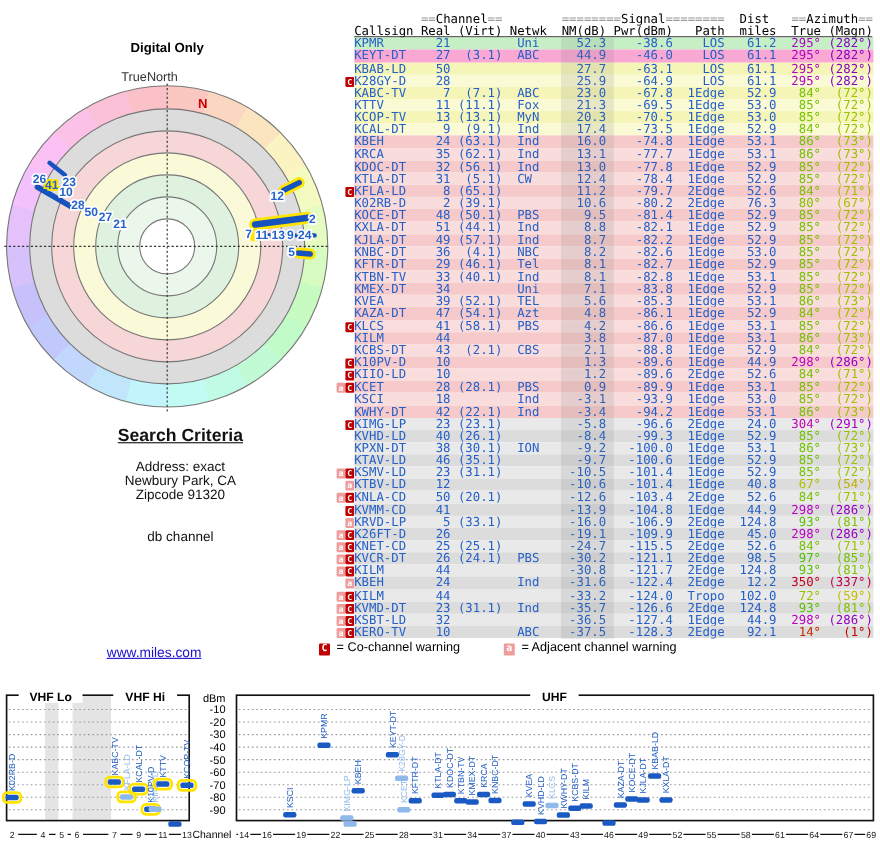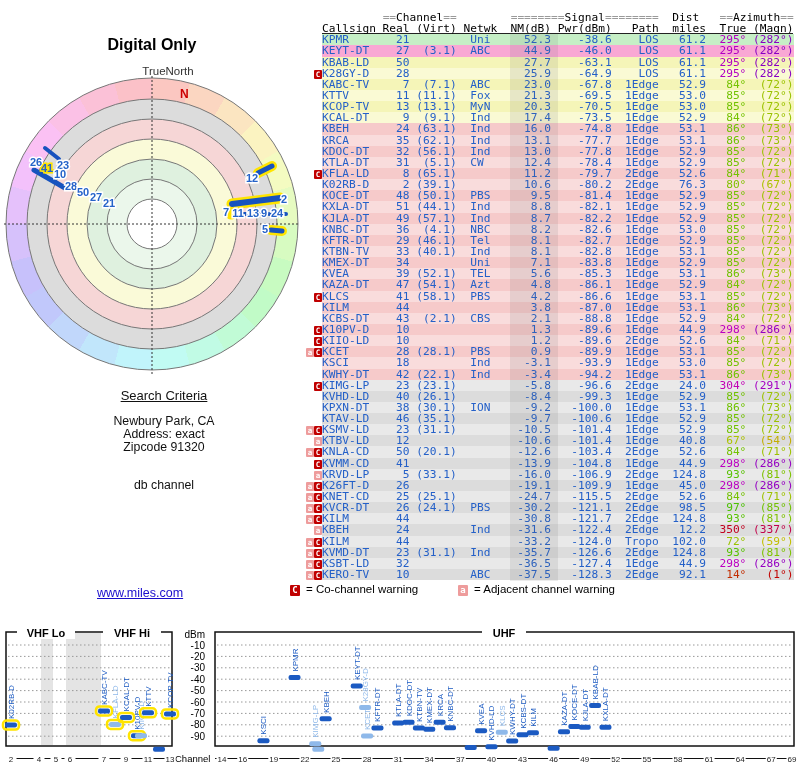--- a/index.html
+++ b/index.html
@@ -1,22 +1,22 @@
 <!DOCTYPE html>
 <html><head>
 <meta charset="utf-8">
 <style>
   html,body{margin:0;padding:0;background:#fff}
   body{width:800px;height:768px;position:relative;font-family:"Liberation Sans",sans-serif;overflow:hidden}
-  #radar-title{position:absolute;left:40px;top:36px;width:224px;text-align:center;font-weight:bold;font-size:16px;color:#000}
-  #truenorth{position:absolute;left:56px;top:65px;width:224px;text-align:center;font-size:11.5px;color:#333}
+  #radar-title{position:absolute;left:40px;top:36px;width:224px;text-align:center;font-weight:bold;font-size:12px;color:#000}
+  #truenorth{position:absolute;left:24px;top:65px;width:224px;text-align:center;font-size:11.5px;color:#333}
   #rainbow{position:absolute;left:6px;top:78px;width:292px;height:292px;border-radius:50%}
   #radarSvg{position:absolute;left:0;top:68px}
   #search{position:absolute;left:58px;top:388px;width:212px;text-align:center;font-size:12.3px;color:#111}
-  #search .h{font-weight:normal;text-decoration:underline;font-size:13px;margin-bottom:12px}
+  #search .h{font-weight:bold;text-decoration:underline;font-size:16px;margin-bottom:12px}
   #search .l{line-height:13.2px}
   #search .db{margin-top:24px;line-height:13.2px}
   #link{position:absolute;left:97px;top:586px;font-size:12.5px;color:#1a0dcc;text-decoration:underline}
   #tbl{position:absolute;left:298px;top:12px;font-family:"DejaVu Sans Mono",monospace;font-size:11.2px;line-height:11.15px;white-space:pre;color:#000}
   .row{height:11.15px;display:flex}
   .bcell{display:inline-block;width:24px;text-align:right;flex:none}
   .b{display:inline-block;width:8px;height:9px;font-size:7.5px;font-weight:bold;color:#fff;text-align:center;line-height:9.5px;border-radius:1px;font-family:"DejaVu Sans Mono",monospace}
   .bc{background:#c00000}
   .ba{background:#ee9c9c}
   .line{display:inline-block;color:#2460c8}
@@ -83,22 +83,22 @@
     <text x="226" y="148" text-anchor="middle" font-size="11" font-weight="bold" fill="#2563c9" stroke="#fff" stroke-width="3" paint-order="stroke" font-family="Liberation Sans, sans-serif">7</text>
     <text x="238" y="149" text-anchor="middle" font-size="11" font-weight="bold" fill="#2563c9" stroke="#fff" stroke-width="3" paint-order="stroke" font-family="Liberation Sans, sans-serif">11</text>
     <text x="253" y="149" text-anchor="middle" font-size="11" font-weight="bold" fill="#2563c9" stroke="#fff" stroke-width="3" paint-order="stroke" font-family="Liberation Sans, sans-serif">13</text>
     <text x="264" y="149" text-anchor="middle" font-size="11" font-weight="bold" fill="#2563c9" stroke="#fff" stroke-width="3" paint-order="stroke" font-family="Liberation Sans, sans-serif">9</text>
     <text x="277" y="149" text-anchor="middle" font-size="11" font-weight="bold" fill="#2563c9" stroke="#fff" stroke-width="3" paint-order="stroke" font-family="Liberation Sans, sans-serif">24</text>
     <text x="265" y="165" text-anchor="middle" font-size="11" font-weight="bold" fill="#2563c9" stroke="#fff" stroke-width="3" paint-order="stroke" font-family="Liberation Sans, sans-serif">5</text>
   </svg>
 
 <div id="search">
   <div class="h">Search Criteria</div>
+  <div class="l">Address: exact</div>
   <div class="l">Newbury Park, CA</div>
-  <div class="l">Address: exact</div>
   <div class="l">Zipcode 91320</div>
   <div class="db">db channel</div>
 </div>
 
 <a id="link" href="#">www.miles.com</a>
 
 <div id="tbl"><div class="row"><span class="bcell"></span><span class="line hl"><span>         </span><span class="heq">==</span><span>Channel</span><span class="heq">==</span><span>        </span><span class="heq">========</span><span>Signal</span><span class="heq">========</span><span>  </span><span>Dist</span><span>   </span><span class="heq">==</span><span>Azimuth</span><span class="heq">==</span></span></div><div class="row"><span class="bcell"></span><span class="line hl h2line"><span>Callsign Real (Virt) Netwk  NM(dB) Pwr(dBm)   Path  miles  True (Magn)</span></span></div><div class="row"><span class="bcell"></span><span class="line g0"><span>KPMR       21         Uni     52.3    -38.6    LOS   61.2  </span><span style="color:hsl(295,100%,38%)">295°</span><span> </span><span style="color:hsl(282,100%,38%)">(282°)</span></span></div><div class="row"><span class="bcell"></span><span class="line g1"><span>KEYT-DT    27  (3.1)  ABC     44.9    -46.0    LOS   61.1  </span><span style="color:hsl(295,100%,38%)">295°</span><span> </span><span style="color:hsl(282,100%,38%)">(282°)</span></span></div><div class="row"><span class="bcell"></span><span class="line y0"><span>KBAB-LD    50                 27.7    -63.1    LOS   61.1  </span><span style="color:hsl(295,100%,38%)">295°</span><span> </span><span style="color:hsl(282,100%,38%)">(282°)</span></span></div><div class="row"><span class="bcell"><span class="b bc">C</span></span><span class="line y1"><span>K28GY-D    28                 25.9    -64.9    LOS   61.1  </span><span style="color:hsl(295,100%,38%)">295°</span><span> </span><span style="color:hsl(282,100%,38%)">(282°)</span></span></div><div class="row"><span class="bcell"></span><span class="line y0"><span>KABC-TV     7  (7.1)  ABC     23.0    -67.8  1Edge   52.9  </span><span style="color:hsl(84,100%,38%)"> 84°</span><span> </span><span style="color:hsl(72,100%,38%)"> (72°)</span></span></div><div class="row"><span class="bcell"></span><span class="line y1"><span>KTTV       11 (11.1)  Fox     21.3    -69.5  1Edge   53.0  </span><span style="color:hsl(85,100%,38%)"> 85°</span><span> </span><span style="color:hsl(72,100%,38%)"> (72°)</span></span></div><div class="row"><span class="bcell"></span><span class="line y0"><span>KCOP-TV    13 (13.1)  MyN     20.3    -70.5  1Edge   53.0  </span><span style="color:hsl(85,100%,38%)"> 85°</span><span> </span><span style="color:hsl(72,100%,38%)"> (72°)</span></span></div><div class="row"><span class="bcell"></span><span class="line y1"><span>KCAL-DT     9  (9.1)  Ind     17.4    -73.5  1Edge   52.9  </span><span style="color:hsl(84,100%,38%)"> 84°</span><span> </span><span style="color:hsl(72,100%,38%)"> (72°)</span></span></div><div class="row"><span class="bcell"></span><span class="line p0"><span>KBEH       24 (63.1)  Ind     16.0    -74.8  1Edge   53.1  </span><span style="color:hsl(86,100%,38%)"> 86°</span><span> </span><span style="color:hsl(73,100%,38%)"> (73°)</span></span></div><div class="row"><span class="bcell"></span><span class="line p1"><span>KRCA       35 (62.1)  Ind     13.1    -77.7  1Edge   53.1  </span><span style="color:hsl(86,100%,38%)"> 86°</span><span> </span><span style="color:hsl(73,100%,38%)"> (73°)</span></span></div><div class="row"><span class="bcell"></span><span class="line p0"><span>KDOC-DT    32 (56.1)  Ind     13.0    -77.8  1Edge   52.9  </span><span style="color:hsl(85,100%,38%)"> 85°</span><span> </span><span style="color:hsl(72,100%,38%)"> (72°)</span></span></div><div class="row"><span class="bcell"></span><span class="line p1"><span>KTLA-DT    31  (5.1)  CW      12.4    -78.4  1Edge   52.9  </span><span style="color:hsl(85,100%,38%)"> 85°</span><span> </span><span style="color:hsl(72,100%,38%)"> (72°)</span></span></div><div class="row"><span class="bcell"><span class="b bc">C</span></span><span class="line p0"><span>KFLA-LD     8 (65.1)          11.2    -79.7  2Edge   52.6  </span><span style="color:hsl(84,100%,38%)"> 84°</span><span> </span><span style="color:hsl(71,100%,38%)"> (71°)</span></span></div><div class="row"><span class="bcell"></span><span class="line p1"><span>K02RB-D     2 (39.1)          10.6    -80.2  2Edge   76.3  </span><span style="color:hsl(80,100%,38%)"> 80°</span><span> </span><span style="color:hsl(67,100%,38%)"> (67°)</span></span></div><div class="row"><span class="bcell"></span><span class="line p0"><span>KOCE-DT    48 (50.1)  PBS      9.5    -81.4  1Edge   52.9  </span><span style="color:hsl(85,100%,38%)"> 85°</span><span> </span><span style="color:hsl(72,100%,38%)"> (72°)</span></span></div><div class="row"><span class="bcell"></span><span class="line p1"><span>KXLA-DT    51 (44.1)  Ind      8.8    -82.1  1Edge   52.9  </span><span style="color:hsl(85,100%,38%)"> 85°</span><span> </span><span style="color:hsl(72,100%,38%)"> (72°)</span></span></div><div class="row"><span class="bcell"></span><span class="line p0"><span>KJLA-DT    49 (57.1)  Ind      8.7    -82.2  1Edge   52.9  </span><span style="color:hsl(85,100%,38%)"> 85°</span><span> </span><span style="color:hsl(72,100%,38%)"> (72°)</span></span></div><div class="row"><span class="bcell"></span><span class="line p1"><span>KNBC-DT    36  (4.1)  NBC      8.2    -82.6  1Edge   53.0  </span><span style="color:hsl(85,100%,38%)"> 85°</span><span> </span><span style="color:hsl(72,100%,38%)"> (72°)</span></span></div><div class="row"><span class="bcell"></span><span class="line p0"><span>KFTR-DT    29 (46.1)  Tel      8.1    -82.7  1Edge   52.9  </span><span style="color:hsl(85,100%,38%)"> 85°</span><span> </span><span style="color:hsl(72,100%,38%)"> (72°)</span></span></div><div class="row"><span class="bcell"></span><span class="line p1"><span>KTBN-TV    33 (40.1)  Ind      8.1    -82.8  1Edge   53.1  </span><span style="color:hsl(85,100%,38%)"> 85°</span><span> </span><span style="color:hsl(72,100%,38%)"> (72°)</span></span></div><div class="row"><span class="bcell"></span><span class="line p0"><span>KMEX-DT    34         Uni      7.1    -83.8  1Edge   52.9  </span><span style="color:hsl(85,100%,38%)"> 85°</span><span> </span><span style="color:hsl(72,100%,38%)"> (72°)</span></span></div><div class="row"><span class="bcell"></span><span class="line p1"><span>KVEA       39 (52.1)  TEL      5.6    -85.3  1Edge   53.1  </span><span style="color:hsl(86,100%,38%)"> 86°</span><span> </span><span style="color:hsl(73,100%,38%)"> (73°)</span></span></div><div class="row"><span class="bcell"></span><span class="line p0"><span>KAZA-DT    47 (54.1)  Azt      4.8    -86.1  1Edge   52.9  </span><span style="color:hsl(84,100%,38%)"> 84°</span><span> </span><span style="color:hsl(72,100%,38%)"> (72°)</span></span></div><div class="row"><span class="bcell"><span class="b bc">C</span></span><span class="line p1"><span>KLCS       41 (58.1)  PBS      4.2    -86.6  1Edge   53.1  </span><span style="color:hsl(85,100%,38%)"> 85°</span><span> </span><span style="color:hsl(72,100%,38%)"> (72°)</span></span></div><div class="row"><span class="bcell"></span><span class="line p0"><span>KILM       44                  3.8    -87.0  1Edge   53.1  </span><span style="color:hsl(86,100%,38%)"> 86°</span><span> </span><span style="color:hsl(73,100%,38%)"> (73°)</span></span></div><div class="row"><span class="bcell"></span><span class="line p1"><span>KCBS-DT    43  (2.1)  CBS      2.1    -88.8  1Edge   52.9  </span><span style="color:hsl(84,100%,38%)"> 84°</span><span> </span><span style="color:hsl(72,100%,38%)"> (72°)</span></span></div><div class="row"><span class="bcell"><span class="b bc">C</span></span><span class="line p0"><span>K10PV-D    10                  1.3    -89.6  1Edge   44.9  </span><span style="color:hsl(298,100%,38%)">298°</span><span> </span><span style="color:hsl(286,100%,38%)">(286°)</span></span></div><div class="row"><span class="bcell"><span class="b bc">C</span></span><span class="line p1"><span>KIIO-LD    10                  1.2    -89.6  2Edge   52.6  </span><span style="color:hsl(84,100%,38%)"> 84°</span><span> </span><span style="color:hsl(71,100%,38%)"> (71°)</span></span></div><div class="row"><span class="bcell"><span class="b ba">a</span><span class="b bc">C</span></span><span class="line p0"><span>KCET       28 (28.1)  PBS      0.9    -89.9  1Edge   53.1  </span><span style="color:hsl(85,100%,38%)"> 85°</span><span> </span><span style="color:hsl(72,100%,38%)"> (72°)</span></span></div><div class="row"><span class="bcell"></span><span class="line p1"><span>KSCI       18         Ind     -3.1    -93.9  1Edge   53.0  </span><span style="color:hsl(85,100%,38%)"> 85°</span><span> </span><span style="color:hsl(72,100%,38%)"> (72°)</span></span></div><div class="row"><span class="bcell"></span><span class="line p0"><span>KWHY-DT    42 (22.1)  Ind     -3.4    -94.2  1Edge   53.1  </span><span style="color:hsl(86,100%,38%)"> 86°</span><span> </span><span style="color:hsl(73,100%,38%)"> (73°)</span></span></div><div class="row"><span class="bcell"><span class="b bc">C</span></span><span class="line e1"><span>KIMG-LP    23 (23.1)          -5.8    -96.6  2Edge   24.0  </span><span style="color:hsl(304,100%,38%)">304°</span><span> </span><span style="color:hsl(291,100%,38%)">(291°)</span></span></div><div class="row"><span class="bcell"></span><span class="line e0"><span>KVHD-LD    40 (26.1)          -8.4    -99.3  1Edge   52.9  </span><span style="color:hsl(85,100%,38%)"> 85°</span><span> </span><span style="color:hsl(72,100%,38%)"> (72°)</span></span></div><div class="row"><span class="bcell"></span><span class="line e1"><span>KPXN-DT    38 (30.1)  ION     -9.2   -100.0  1Edge   53.1  </span><span style="color:hsl(86,100%,38%)"> 86°</span><span> </span><span style="color:hsl(73,100%,38%)"> (73°)</span></span></div><div class="row"><span class="bcell"></span><span class="line e0"><span>KTAV-LD    46 (35.1)          -9.7   -100.6  1Edge   52.9  </span><span style="color:hsl(85,100%,38%)"> 85°</span><span> </span><span style="color:hsl(72,100%,38%)"> (72°)</span></span></div><div class="row"><span class="bcell"><span class="b ba">a</span><span class="b bc">C</span></span><span class="line e1"><span>KSMV-LD    23 (31.1)         -10.5   -101.4  1Edge   52.9  </span><span style="color:hsl(85,100%,38%)"> 85°</span><span> </span><span style="color:hsl(72,100%,38%)"> (72°)</span></span></div><div class="row"><span class="bcell"><span class="b ba">a</span></span><span class="line e0"><span>KTBV-LD    12                -10.6   -101.4  1Edge   40.8  </span><span style="color:hsl(67,100%,38%)"> 67°</span><span> </span><span style="color:hsl(54,100%,38%)"> (54°)</span></span></div><div class="row"><span class="bcell"><span class="b ba">a</span><span class="b bc">C</span></span><span class="line e1"><span>KNLA-CD    50 (20.1)         -12.6   -103.4  2Edge   52.6  </span><span style="color:hsl(84,100%,38%)"> 84°</span><span> </span><span style="color:hsl(71,100%,38%)"> (71°)</span></span></div><div class="row"><span class="bcell"><span class="b bc">C</span></span><span class="line e0"><span>KVMM-CD    41                -13.9   -104.8  1Edge   44.9  </span><span style="color:hsl(298,100%,38%)">298°</span><span> </span><span style="color:hsl(286,100%,38%)">(286°)</span></span></div><div class="row"><span class="bcell"><span class="b ba">a</span></span><span class="line e1"><span>KRVD-LP     5 (33.1)         -16.0   -106.9  2Edge  124.8  </span><span style="color:hsl(93,100%,38%)"> 93°</span><span> </span><span style="color:hsl(81,100%,38%)"> (81°)</span></span></div><div class="row"><span class="bcell"><span class="b ba">a</span><span class="b bc">C</span></span><span class="line e0"><span>K26FT-D    26                -19.1   -109.9  1Edge   45.0  </span><span style="color:hsl(298,100%,38%)">298°</span><span> </span><span style="color:hsl(286,100%,38%)">(286°)</span></span></div><div class="row"><span class="bcell"><span class="b ba">a</span><span class="b bc">C</span></span><span class="line e1"><span>KNET-CD    25 (25.1)         -24.7   -115.5  2Edge   52.6  </span><span style="color:hsl(84,100%,38%)"> 84°</span><span> </span><span style="color:hsl(71,100%,38%)"> (71°)</span></span></div><div class="row"><span class="bcell"><span class="b ba">a</span><span class="b bc">C</span></span><span class="line e0"><span>KVCR-DT    26 (24.1)  PBS    -30.2   -121.1  2Edge   98.5  </span><span style="color:hsl(97,100%,38%)"> 97°</span><span> </span><span style="color:hsl(85,100%,38%)"> (85°)</span></span></div><div class="row"><span class="bcell"><span class="b ba">a</span><span class="b bc">C</span></span><span class="line e1"><span>KILM       44                -30.8   -121.7  2Edge  124.8  </span><span style="color:hsl(93,100%,38%)"> 93°</span><span> </span><span style="color:hsl(81,100%,38%)"> (81°)</span></span></div><div class="row"><span class="bcell"><span class="b ba">a</span></span><span class="line e0"><span>KBEH       24         Ind    -31.6   -122.4  2Edge   12.2  </span><span style="color:hsl(350,100%,38%)">350°</span><span> </span><span style="color:hsl(337,100%,38%)">(337°)</span></span></div><div class="row"><span class="bcell"><span class="b ba">a</span><span class="b bc">C</span></span><span class="line e1"><span>KILM       44                -33.2   -124.0  Tropo  102.0  </span><span style="color:hsl(72,100%,38%)"> 72°</span><span> </span><span style="color:hsl(59,100%,38%)"> (59°)</span></span></div><div class="row"><span class="bcell"><span class="b ba">a</span><span class="b bc">C</span></span><span class="line e0"><span>KVMD-DT    23 (31.1)  Ind    -35.7   -126.6  2Edge  124.8  </span><span style="color:hsl(93,100%,38%)"> 93°</span><span> </span><span style="color:hsl(81,100%,38%)"> (81°)</span></span></div><div class="row"><span class="bcell"><span class="b ba">a</span><span class="b bc">C</span></span><span class="line e1"><span>KSBT-LD    32                -36.5   -127.4  1Edge   44.9  </span><span style="color:hsl(298,100%,38%)">298°</span><span> </span><span style="color:hsl(286,100%,38%)">(286°)</span></span></div><div class="row"><span class="bcell"><span class="b ba">a</span><span class="b bc">C</span></span><span class="line e0"><span>KERO-TV    10         ABC    -37.5   -128.3  2Edge   92.1  </span><span style="color:hsl(14,100%,38%)"> 14°</span><span> </span><span style="color:hsl(1,100%,38%)">  (1°)</span></span></div></div>
 <div id="nmband"></div>
 
 <div class="leg" id="leg-c">

